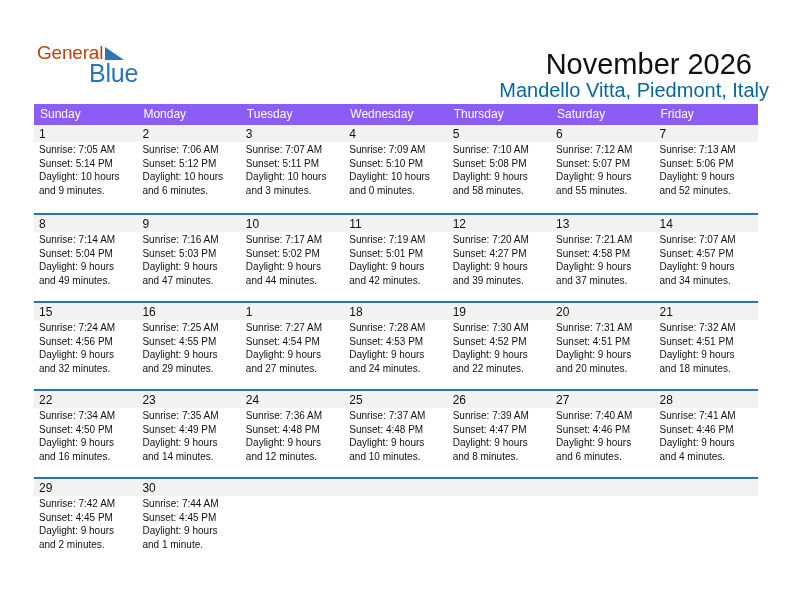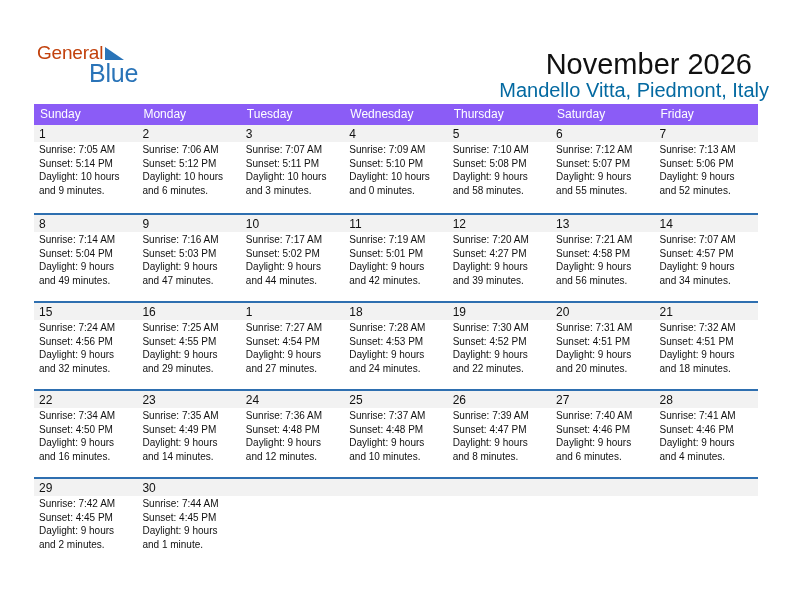--- a/index.html
+++ b/index.html
@@ -140,21 +140,21 @@
           <div class="info-cell">
             <div>Sunrise: 7:20 AM</div>
             <div>Sunset: 4:27 PM</div>
             <div>Daylight: 9 hours</div>
             <div>and 39 minutes.</div>
           </div>
           <div class="info-cell">
             <div>Sunrise: 7:21 AM</div>
             <div>Sunset: 4:58 PM</div>
             <div>Daylight: 9 hours</div>
-            <div>and 56 minutes.</div>
+            <div>and 37 minutes.</div>
           </div>
           <div class="info-cell">
             <div>Sunrise: 7:07 AM</div>
             <div>Sunset: 4:57 PM</div>
             <div>Daylight: 9 hours</div>
             <div>and 34 minutes.</div>
           </div>
         </div>
       </div>
       <div class="week">

